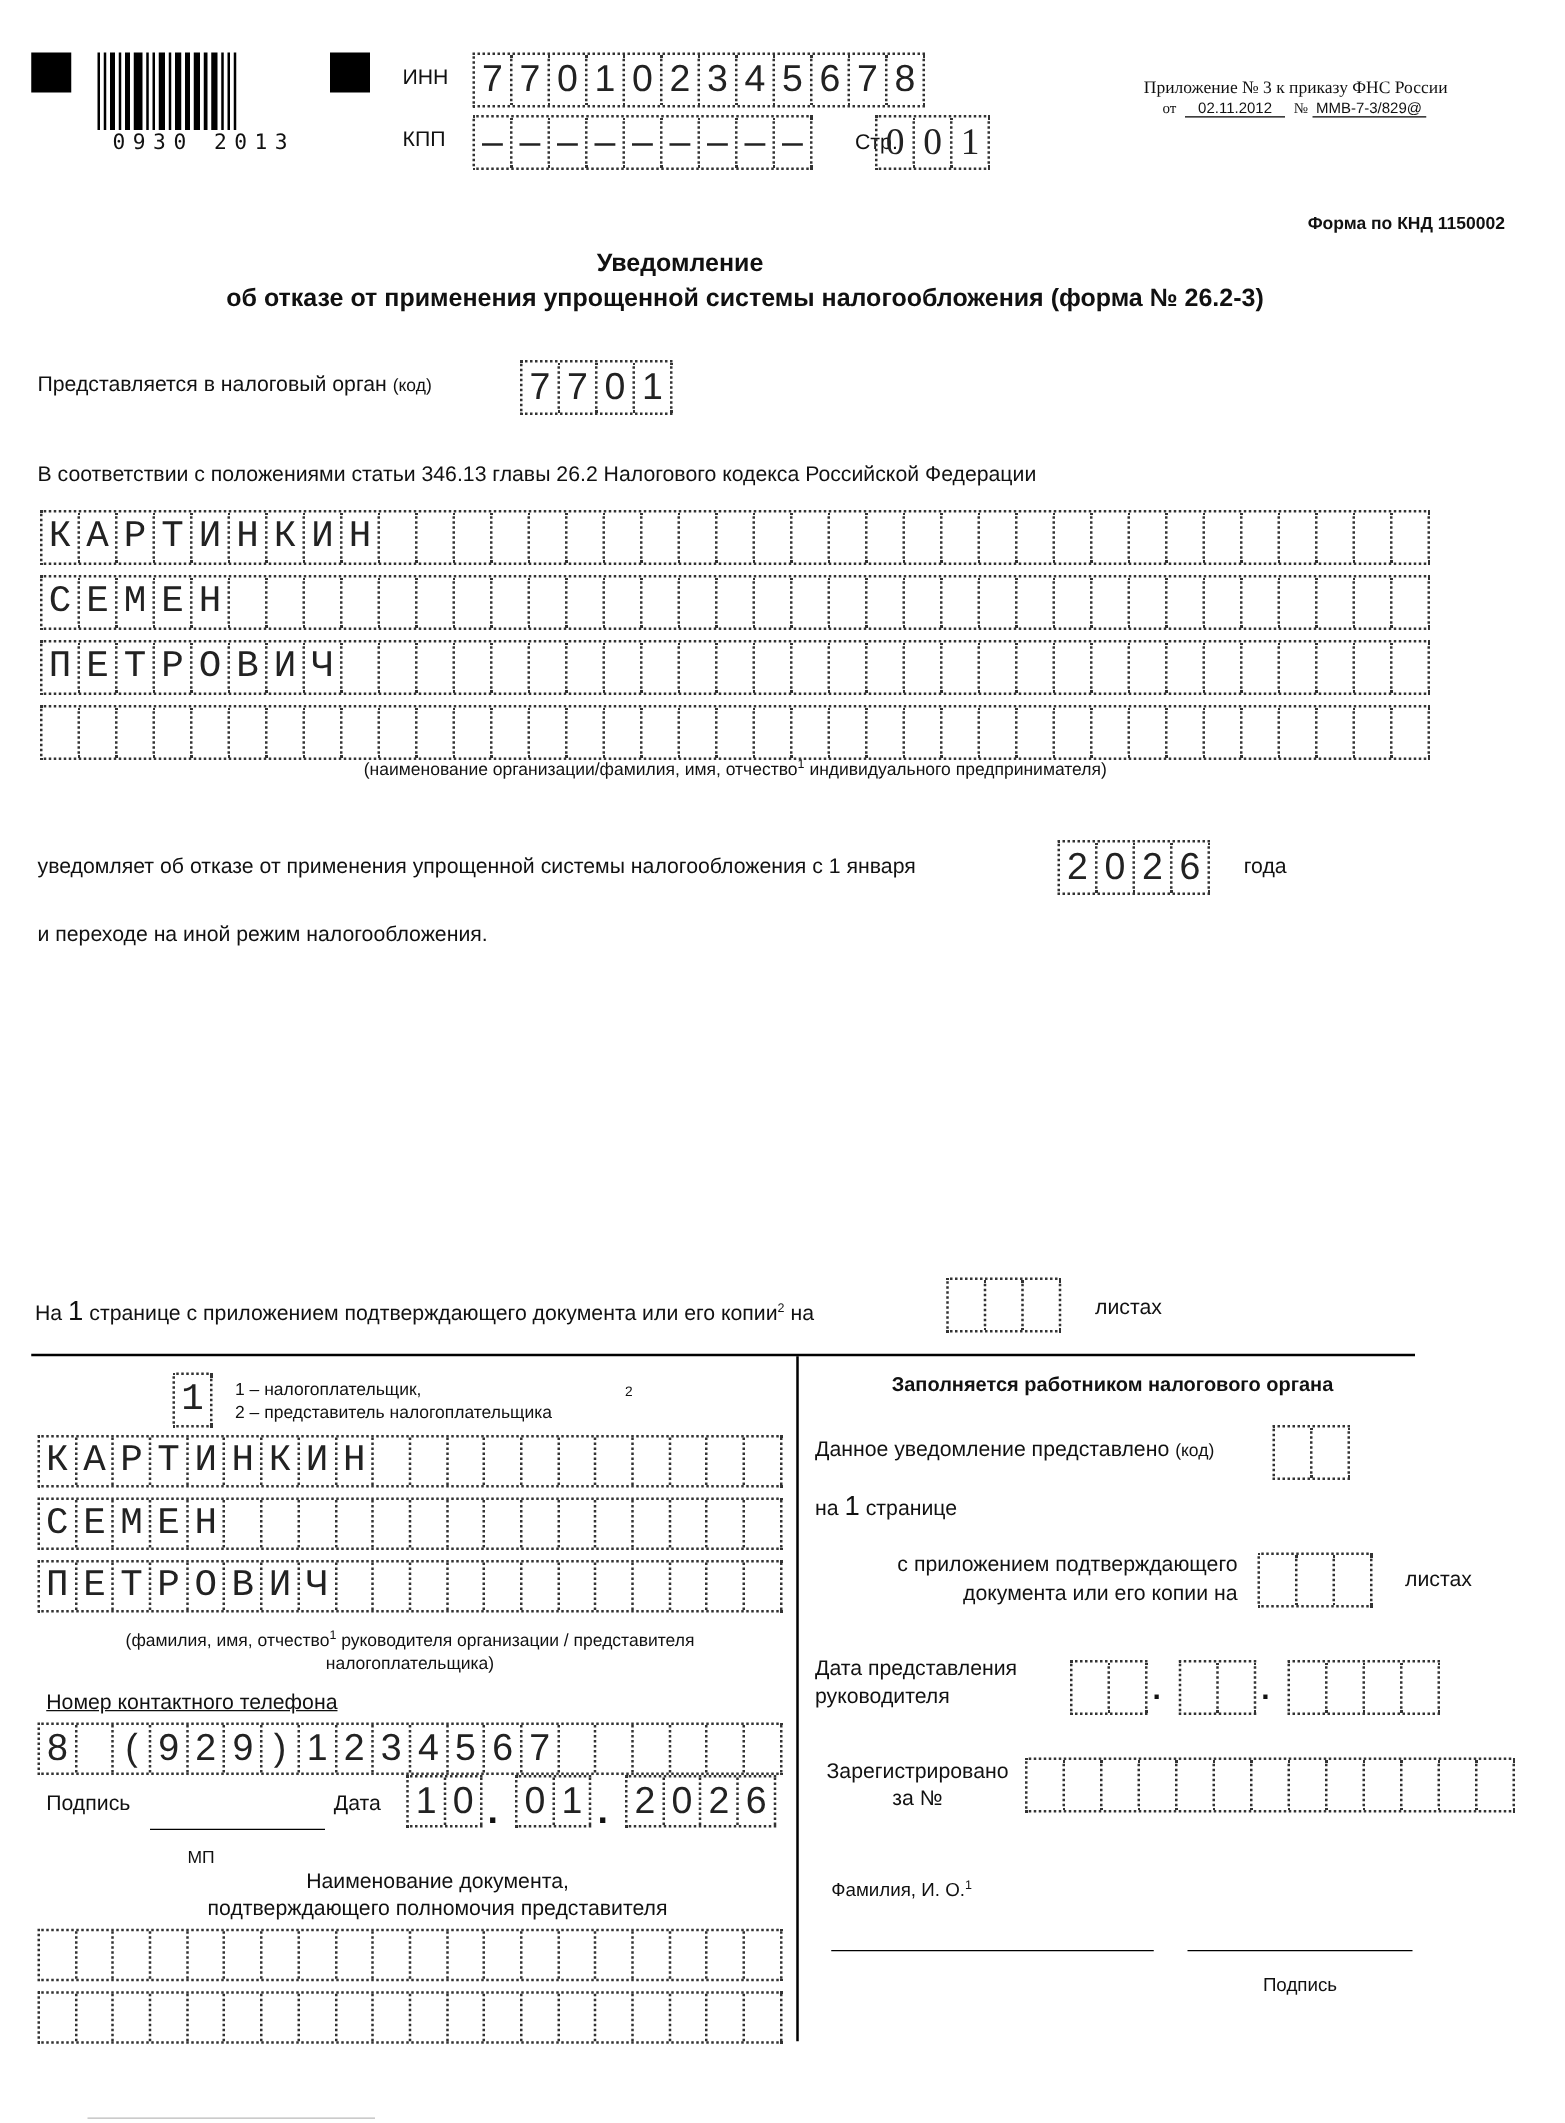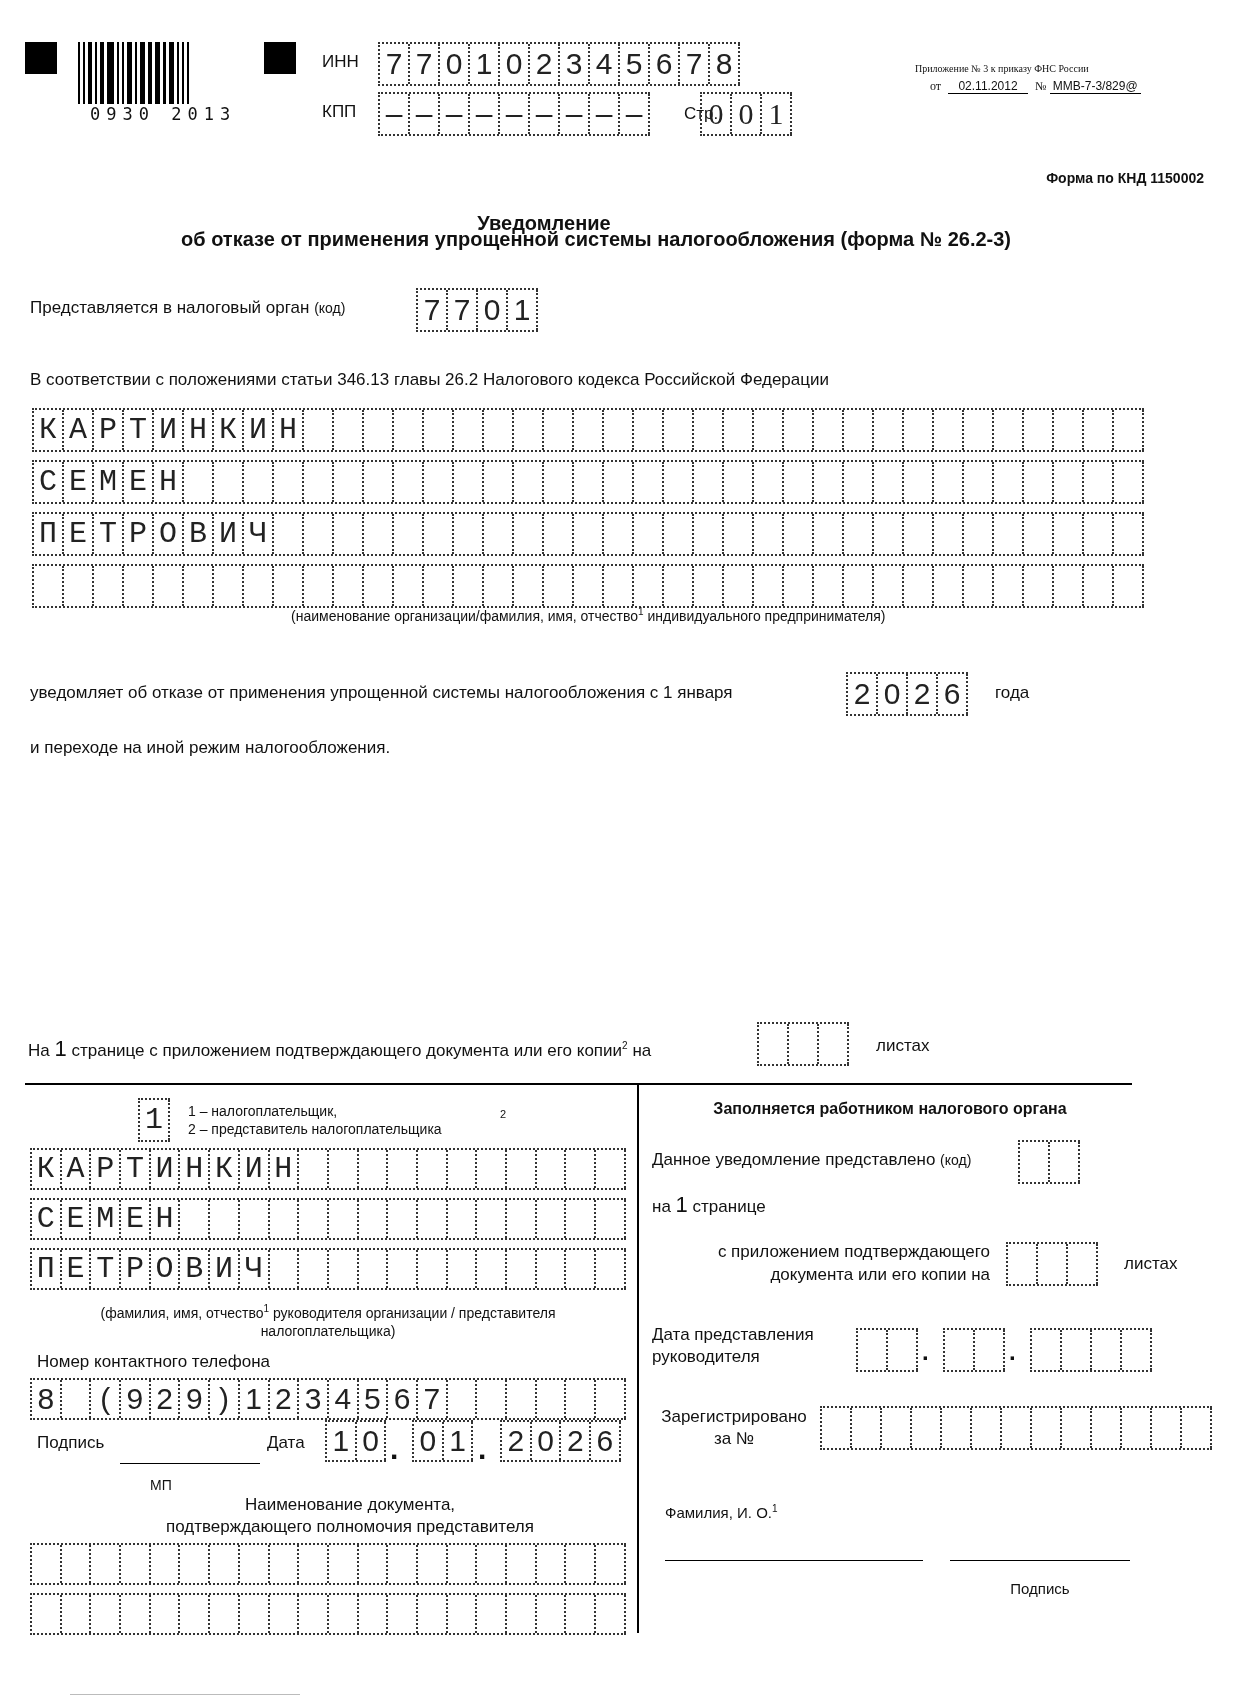--- a/index.html
+++ b/index.html
@@ -81,31 +81,31 @@
   <div class="cell">–</div>
   <div class="cell">–</div>
 </div>
 <div class="abs lbl" style="left:652px;top:104px;margin-left:32px;">Стр.</div>
 <div class="abs grid cells-30" style="left:700px;top:92px;">
   <div class="cell serif">0</div>
   <div class="cell serif">0</div>
   <div class="cell serif">1</div>
 </div>
 
-<div class="abs serif small" style="left:915px;top:63px;font-size:10px;">Приложение № 3 к приказу ФНС России</div>
+<div class="abs serif small" style="left:915px;top:63px;font-size:14px;">Приложение № 3 к приказу ФНС России</div>
 <div class="abs small" style="left:930px;top:79px;font-size:12px;">
   <span class="serif">от</span>
   <span style="display:inline-block;border-bottom:1px solid #000;padding:0 10px;margin:0 4px;">02.11.2012</span>
   <span class="serif">№</span>
   <span style="display:inline-block;border-bottom:1px solid #000;padding:0 3px;">ММВ-7-3/829@</span>
 </div>
 
 <div class="abs bold" style="right:48px;top:170px;font-size:14px;">Форма по КНД 1150002</div>
 
-<div class="abs title" style="left:0;width:1088px;top:200px;margin-top:12px;">Уведомление</div>
+<div class="abs title" style="left:0;width:1088px;top:200px;">Уведомление</div>
 <div class="abs title" style="left:14px;width:1164px;top:228px;">об отказе от применения упрощенной системы налогообложения (форма № 26.2-3)</div>
 
 <div class="abs lbl" style="left:30px;top:298px;">
   <span>Представляется в налоговый орган</span>
   <span style="font-size:14px;">(код)</span>
 </div>
 <div class="abs grid cells-30 digit" style="left:416px;top:288px;">
   <div class="cell">7</div>
   <div class="cell">7</div>
   <div class="cell">0</div>
@@ -378,21 +378,21 @@
       <div class="cell"></div>
       <div class="cell"></div>
       <div class="cell"></div>
     </div>
 </div>
 <div class="abs" style="left:30px;width:596px;top:1300px;font-size:14px;text-align:center;line-height:18px;">
   <div><span>(фамилия, имя, отчество</span><sup>1</sup> <span>руководителя организации / представителя</span></div>
   <div>налогоплательщика)</div>
 </div>
 
-<div class="abs lbl" style="left:37px;top:1352px;">Номер контактного телефона</div>
+<div class="abs lbl" style="left:37px;top:1352px;text-decoration:underline;">Номер контактного телефона</div>
 <div class="abs grid cells-29 digit" style="left:30px;top:1378px;">
   <div class="cell">8</div>
   <div class="cell"> </div>
   <div class="cell">(</div>
   <div class="cell">9</div>
   <div class="cell">2</div>
   <div class="cell">9</div>
   <div class="cell">)</div>
   <div class="cell">1</div>
   <div class="cell">2</div>

